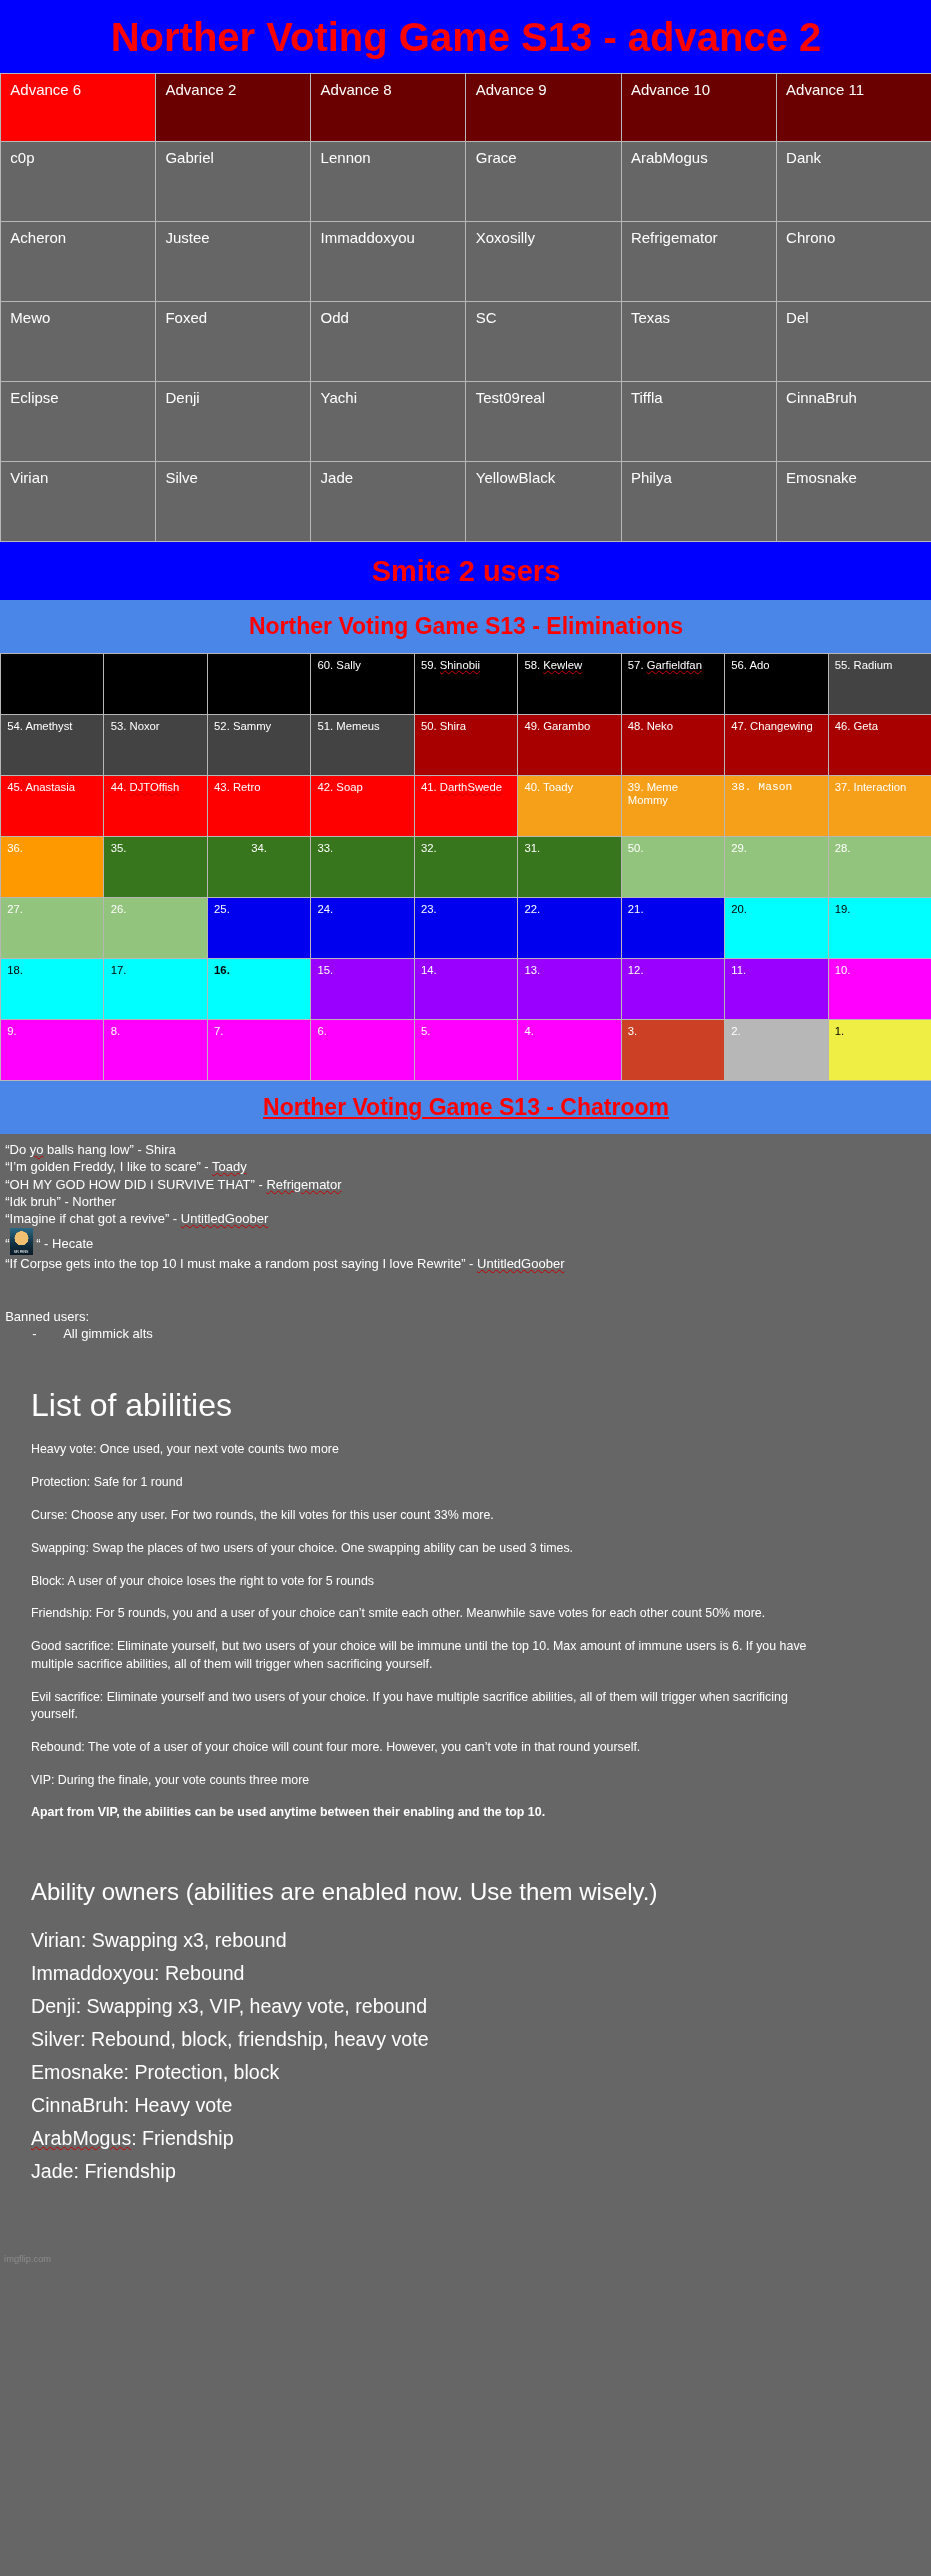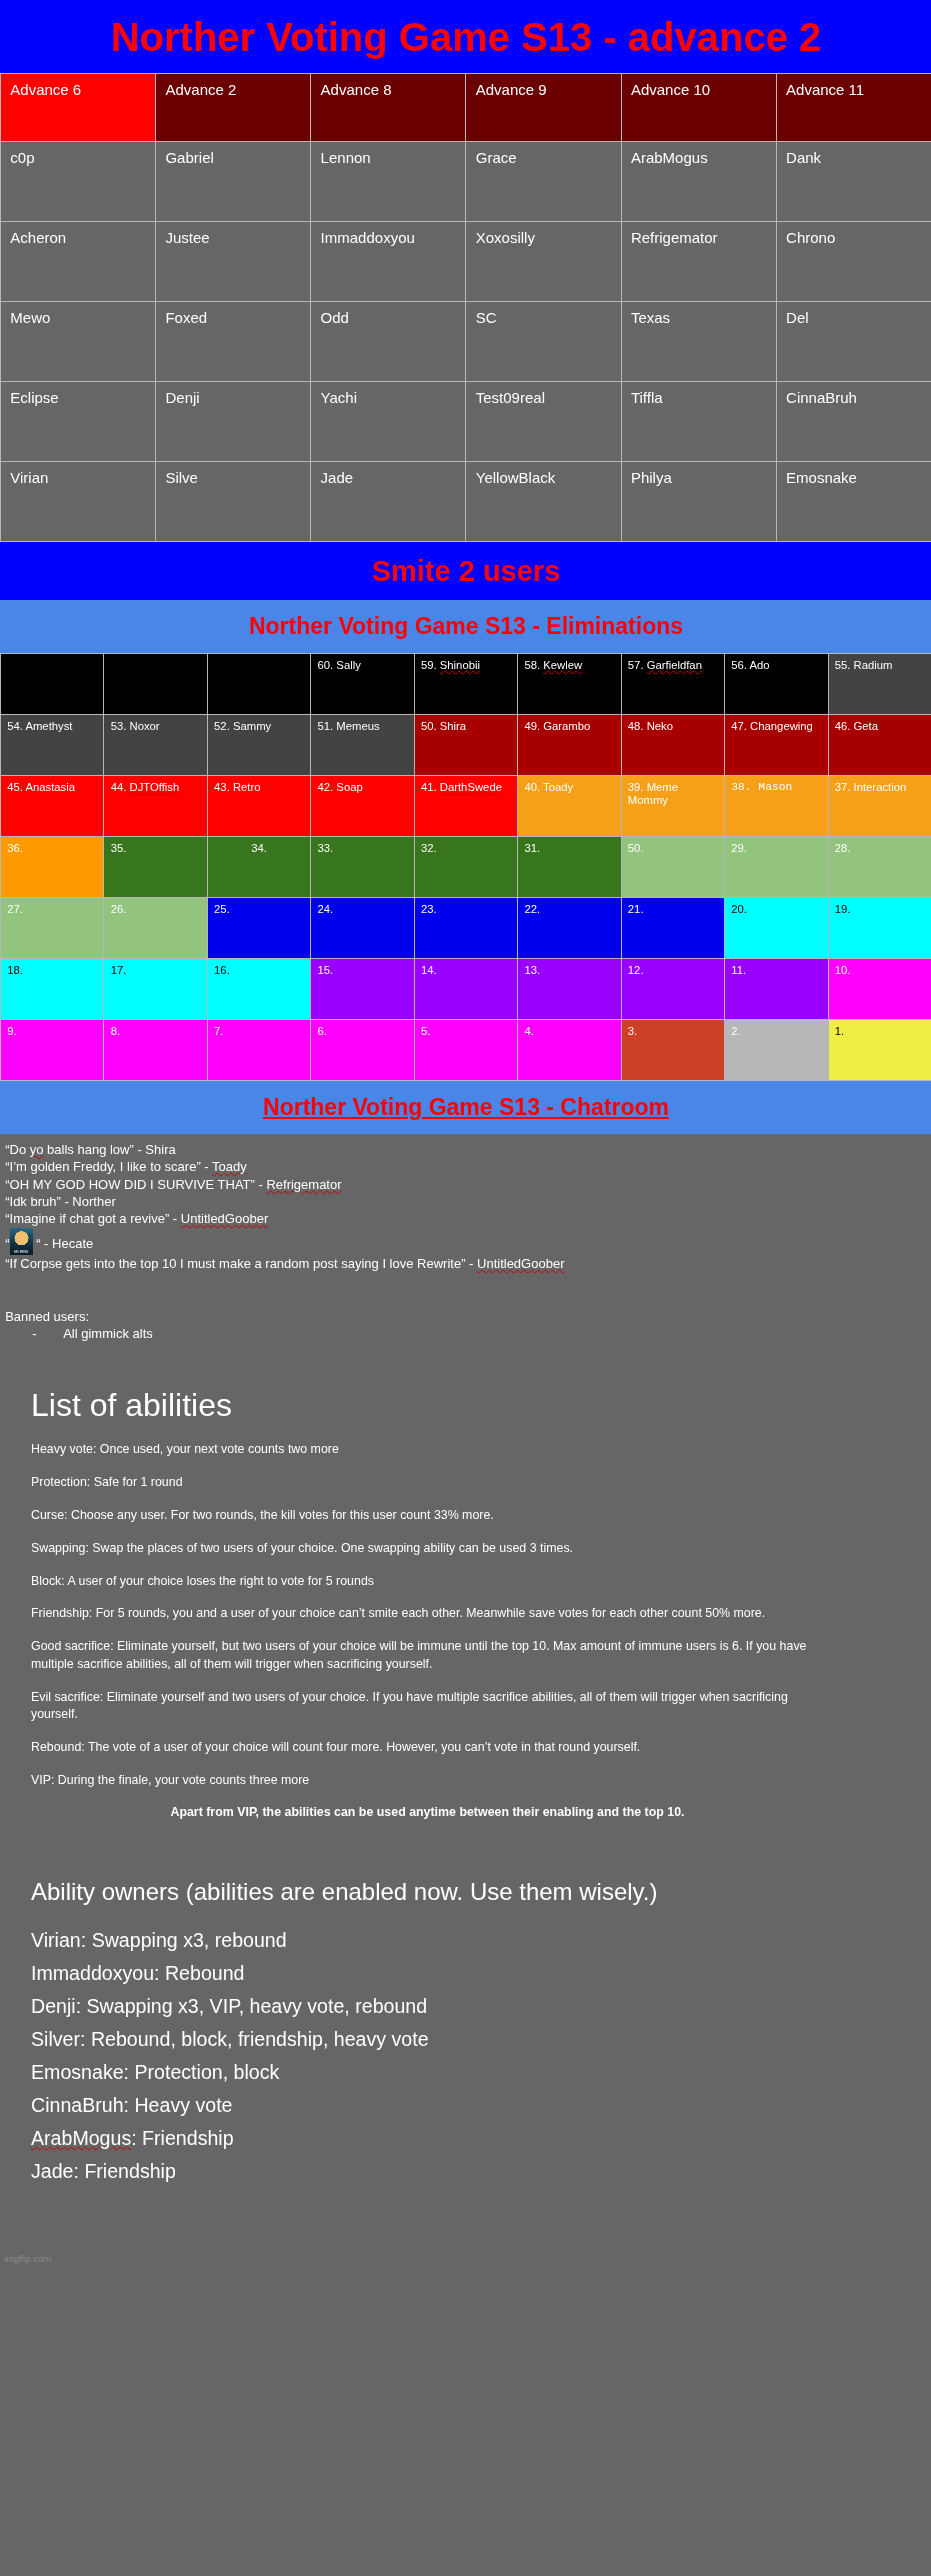--- a/index.html
+++ b/index.html
@@ -84,21 +84,21 @@
   }
   .banned { margin-top:36px; }
   .banned p { margin:0; font-size:13px; line-height:1.33; }
   .banned .bullet { padding-left:27px; }
   .banned .bullet .dash { display:inline-block; width:31px; }
 
   
   .abilities { padding:46px 33px 0 31px; }
   .abilities h2 { margin:0 0 17.5px 0; font-size:32px; font-weight:normal; line-height:1.1; }
   .abilities p { margin:0 0 15.5px 0; font-size:12.4px; line-height:1.4; max-width:793px; }
-  .abilities p.strong { font-weight:bold; margin-top:6px;text-align:center; }
+  .abilities p.strong { font-weight:bold; margin-top:6px; }
 
   
   .owners { padding:41px 31px 0 31px; }
   .owners h2 { margin:0 0 20.6px 0; font-size:24px; font-weight:normal; line-height:1.2; max-width:835px; }
   .owners p { margin:0 0 7.2px 0; font-size:19.6px; line-height:1.32; }
 
   .spacer-bottom { height:77px; }
   .watermark {
     position:absolute; left:4.1px; bottom:5.2px;
     font-size:9.3px; color:#8c8c8c;
@@ -227,21 +227,21 @@
           <td style="background: rgb(0, 0, 238); color: rgb(255, 255, 255);">24.</td>
           <td style="background: rgb(0, 0, 238); color: rgb(255, 255, 255);">23.</td>
           <td style="background: rgb(0, 0, 238); color: rgb(255, 255, 255);">22.</td>
           <td style="background: rgb(0, 0, 238); color: rgb(255, 255, 255);">21.</td>
           <td style="background: rgb(0, 255, 255); color: rgb(0, 0, 0);">20.</td>
           <td style="background: rgb(0, 255, 255); color: rgb(0, 0, 0);">19.</td>
         </tr>
         <tr>
           <td style="background: rgb(0, 255, 255); color: rgb(0, 0, 0);">18.</td>
           <td style="background: rgb(0, 255, 255); color: rgb(0, 0, 0);">17.</td>
-          <td style="background: rgb(0, 255, 255); color: rgb(0, 0, 0);">16.</td>
+          <td style="background: rgb(0, 255, 255); color: rgb(0, 0, 0); font-weight: bold;">16.</td>
           <td style="background: rgb(153, 0, 255); color: rgb(255, 255, 255);">15.</td>
           <td style="background: rgb(153, 0, 255); color: rgb(255, 255, 255);">14.</td>
           <td style="background: rgb(153, 0, 255); color: rgb(255, 255, 255);">13.</td>
           <td style="background: rgb(153, 0, 255); color: rgb(255, 255, 255);">12.</td>
           <td style="background: rgb(153, 0, 255); color: rgb(255, 255, 255);">11.</td>
           <td style="background: rgb(255, 0, 255); color: rgb(255, 255, 255);">10.</td>
         </tr>
         <tr>
           <td style="background: rgb(255, 0, 255); color: rgb(255, 255, 255);">9.</td>
           <td style="background: rgb(255, 0, 255); color: rgb(255, 255, 255);">8.</td>

